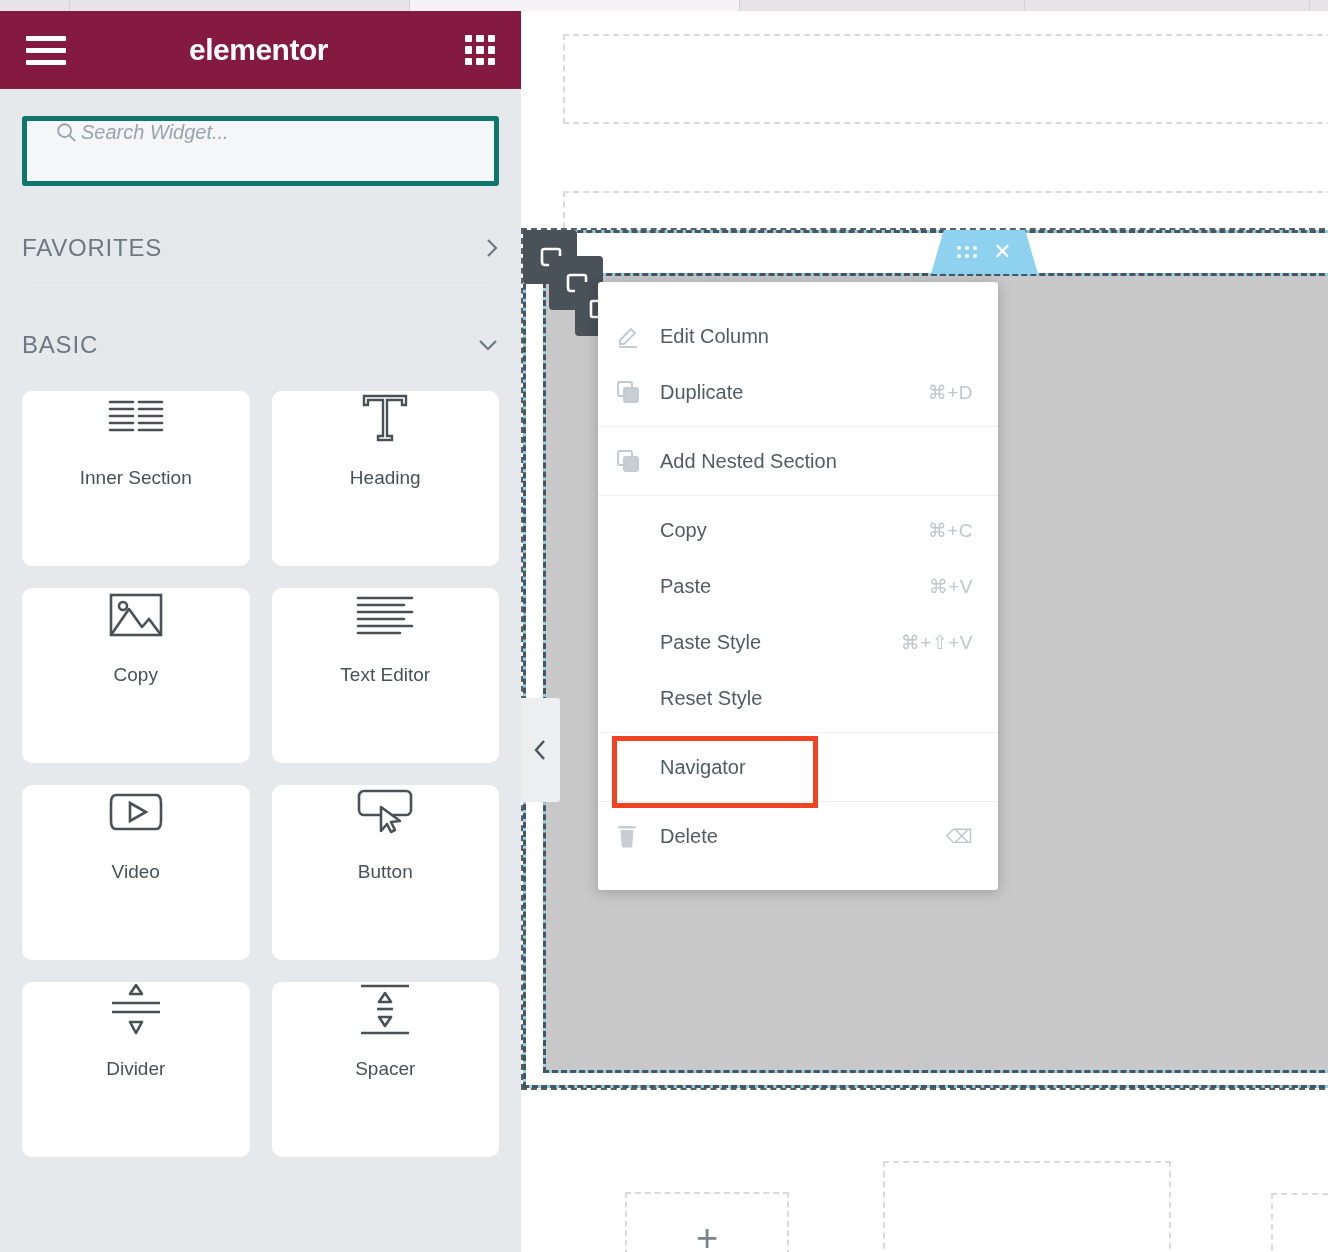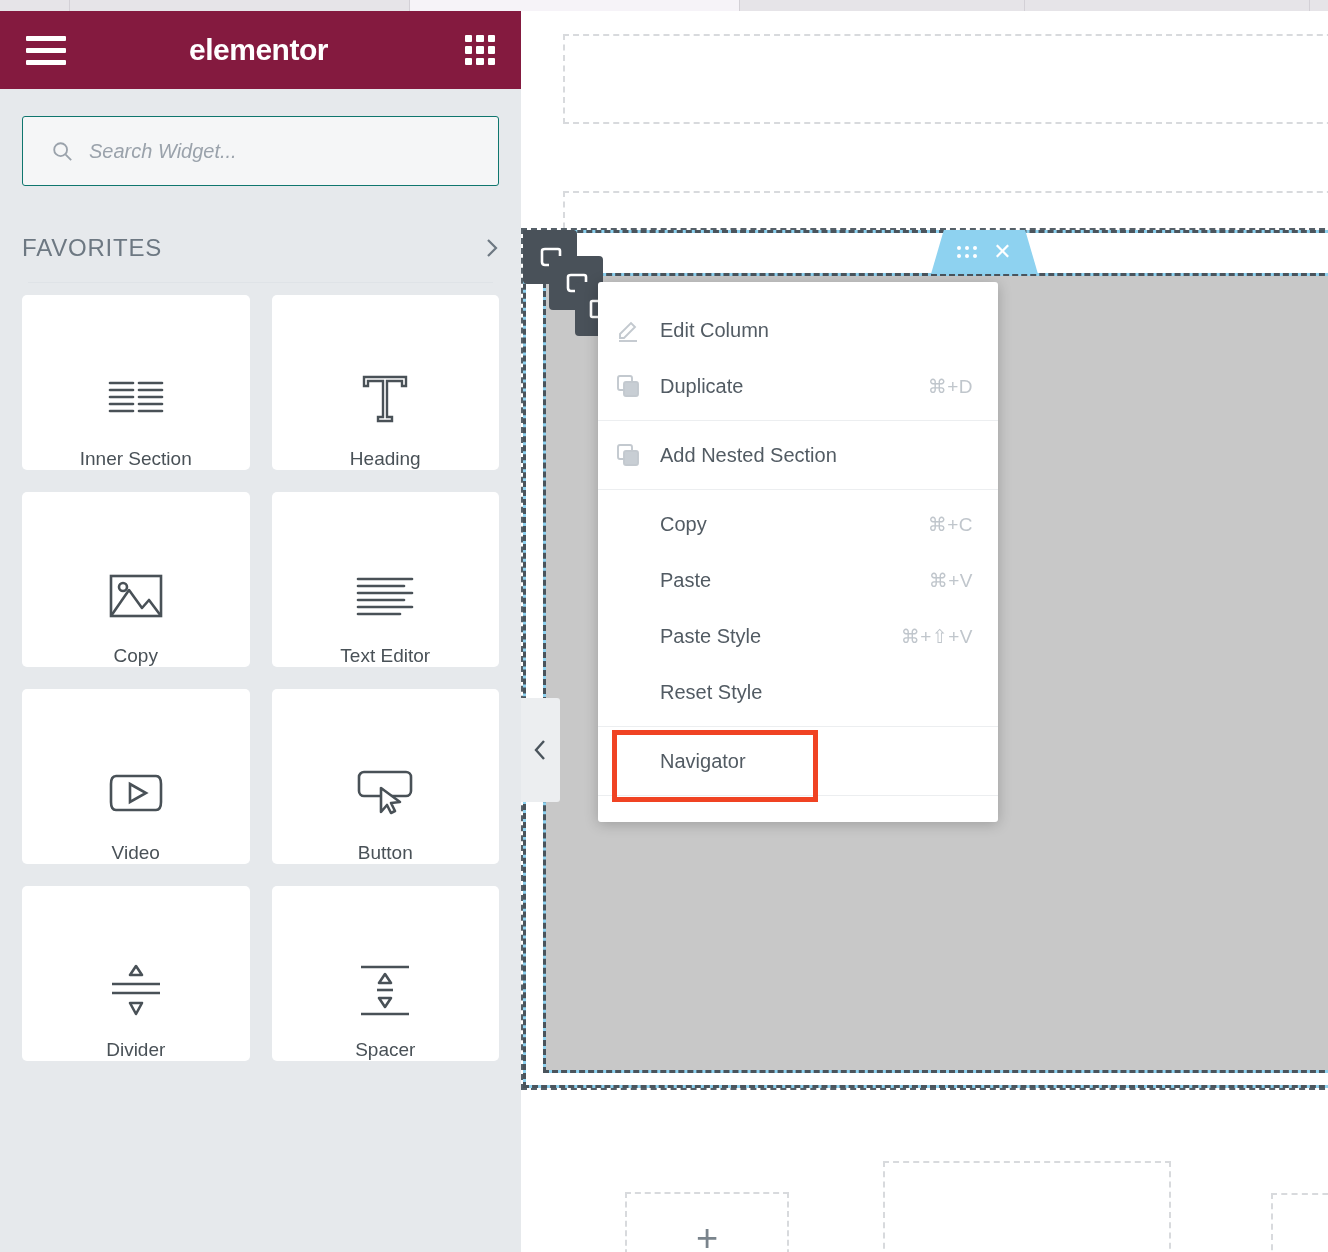--- a/index.html
+++ b/index.html
@@ -51,22 +51,22 @@
   }
   .tab-btn.active {
     background: linear-gradient(180deg, #fbfbfc 0%, #f0f1f3 100%);
     border-bottom: 4px solid #841a3f;
   }
 
   .panel-body { height: 1100px; padding: 0 22px; overflow: hidden; }
 
   .search-wrap {
     margin-top: 27px; height: 70px; background: #f5f6f7;
-    border: 1px solid #0f766e; border-radius: 3px;
-    display: flex; align-items: center; padding: 0 28px; gap: 16px;
+    border: 5px solid #0f766e; border-radius: 3px;
+    display: flex; align-items: flex-start; padding: 0 28px; gap: 4px;
   }
   .search-ico { width: 22px; height: 22px; flex: none; }
   .search-input {
     border: none; outline: none; background: transparent;
     font-family: "Liberation Sans", sans-serif;
     font-size: 20px; font-style: italic; color: #9aa2ab; width: 100%;
   }
   .search-input::placeholder { color: #9aa2ab; font-style: italic; }
 
   .cat-row {
@@ -74,22 +74,22 @@
     margin-top: 28px; cursor: pointer;
   }
   .cat-row .cat-label { font-size: 24px; color: #6d7882; letter-spacing: 0.8px; }
   .cat-sep { height: 1px; background: linear-gradient(90deg,#dfe3e7,#dfe3e7); margin: 0 6px; }
 
   .widget-grid {
     display: grid; grid-template-columns: 1fr 1fr; gap: 22px;
     margin-top: 12px;
   }
   .widget {
-    background: #fff; border-radius: 5px; height: 175px;
-    display: flex; flex-direction: column; align-items: center; justify-content: flex-end;
+    background: #fff; border-radius: 10px; height: 175px;
+    display: flex; flex-direction: column; align-items: center; justify-content: flex-start;
     gap: 22px; cursor: pointer;
   }
   .widget .wi { height: 54px; display: flex; align-items: center; justify-content: center; }
   .widget .wlabel { font-size: 19px; color: #495157; }
 
   
   .canvas {
     position: absolute; top: 11px; left: 521px; width: 807px; height: 1241px;
     background: #ffffff; overflow: hidden;
   }
@@ -160,21 +160,21 @@
     background: #eceef0; border-radius: 0 3px 3px 0;
     display: flex; align-items: center; justify-content: center; cursor: pointer;
     z-index: 6;
   }
 
   
   .ctx-menu {
     position: absolute; left: 77px; top: 271px; width: 400px;
     background: #fff; border-radius: 3px;
     box-shadow: 0 2px 14px rgba(0,0,0,.22);
-    z-index: 10; padding: 20px 0;
+    z-index: 10; padding: 26px 0;
   }
   .ctx-item {
     display: flex; align-items: center; height: 56px; padding: 0 0 0 18px;
     cursor: pointer; position: relative;
   }
   .ctx-ico { width: 44px; flex: none; display: flex; align-items: center; justify-content: flex-start; }
   .ctx-label { font-size: 20px; color: #525b63; flex: 1; }
   .ctx-short { font-size: 19px; color: #c0c6cc; padding-right: 25px; letter-spacing: 0.5px; }
   .ctx-sep { height: 1px; background: #eceef0; margin: 6px 0; }
   .ctx-item.highlight::after {
@@ -229,20 +229,26 @@
       </div>
 
       <div class="cat-row">
         <span class="cat-label">FAVORITES</span>
         <svg width="14" height="22" viewBox="0 0 14 22" fill="none" stroke="#6d7882" stroke-width="2.2">
           <polyline points="3,3 11,11 3,19"></polyline>
         </svg>
       </div>
       <div class="cat-sep"></div>
 
+      <div class="cat-row">
+        <span class="cat-label">BASIC</span>
+        <svg width="22" height="14" viewBox="0 0 22 14" fill="none" stroke="#6d7882" stroke-width="2.2">
+          <polyline points="3,3 11,11 19,3"></polyline>
+        </svg>
+      </div>
 
       <div class="widget-grid">
 
         <div class="widget">
           <div class="wi">
             <svg width="56" height="40" viewBox="0 0 56 40" stroke="#495157" stroke-width="2.6" stroke-linecap="round">
               <line x1="2" y1="4" x2="25" y2="4"></line>
                 <line x1="31" y1="4" x2="54" y2="4"></line>
               <line x1="2" y1="11" x2="25" y2="11"></line>
                 <line x1="31" y1="11" x2="54" y2="11"></line>
@@ -445,16 +451,26 @@
           <span class="ctx-label">Reset Style</span>
           <span class="ctx-short"></span>
         </div>
         <div class="ctx-sep"></div>
         <div class="ctx-item highlight">
           <span class="ctx-ico"></span>
           <span class="ctx-label">Navigator</span>
           <span class="ctx-short"></span>
         </div>
         <div class="ctx-sep"></div>
+        <div class="ctx-item">
+          <span class="ctx-ico">
+            <svg width="22" height="24" viewBox="0 0 22 24" fill="#c8ced4">
+              <rect x="2" y="2" width="18" height="2.6" rx="1.3"></rect>
+              <path d="M4.5 6 H17.5 L16.3 22 A1.6 1.6 0 0 1 14.8 23.4 H7.2 A1.6 1.6 0 0 1 5.7 22 Z"></path>
+            </svg>
+          </span>
+          <span class="ctx-label">Delete</span>
+          <span class="ctx-short">⌫</span>
+        </div>
       </div>
 
   </div>
 </div>
 
 </body></html>

